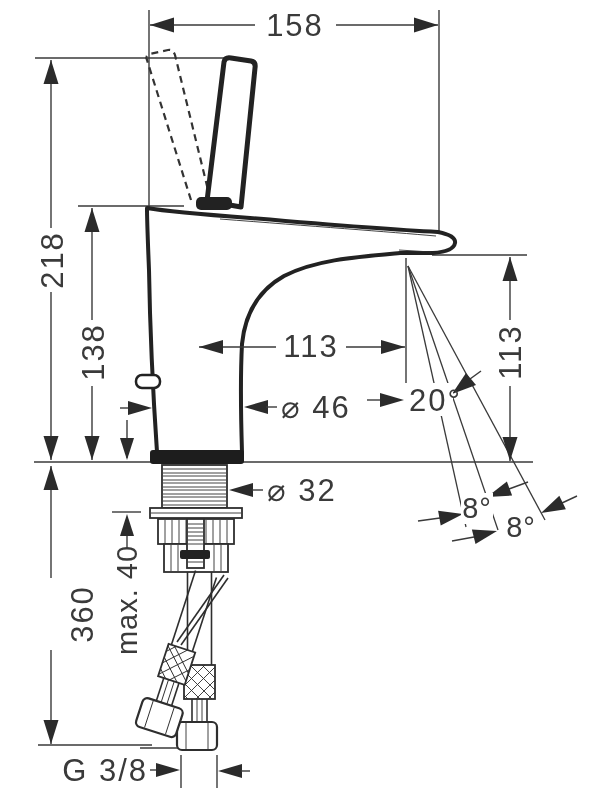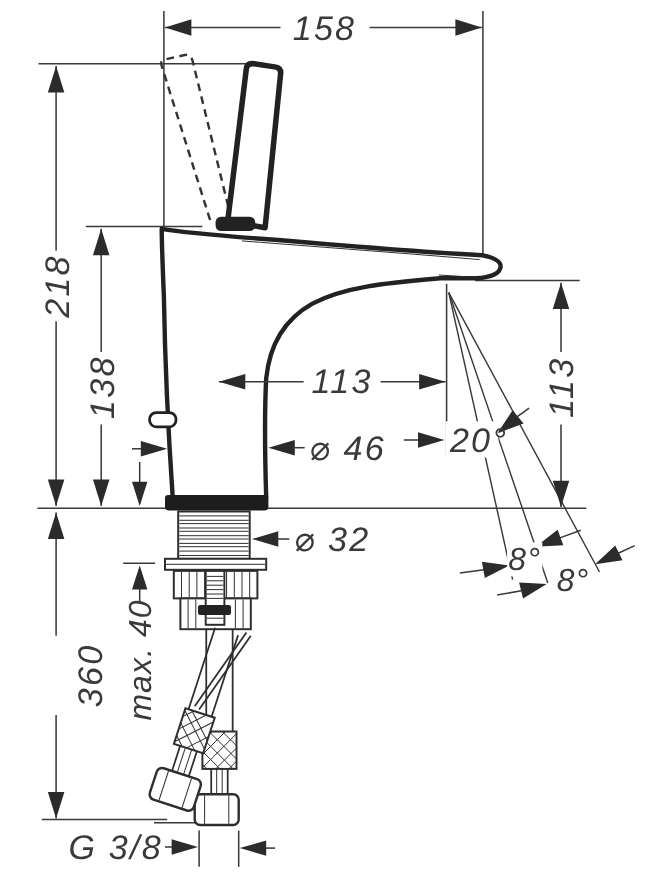--- a/index.html
+++ b/index.html
@@ -1,16 +1,16 @@
 <!DOCTYPE html>
 <html><head>
 <meta charset="utf-8">
 <style>
   html,body{margin:0;padding:0;background:#ffffff;}
-  .stage{width:603px;height:800px;position:relative;background:#f0abfc;overflow:hidden;font-style:italic;}
+  .stage{width:603px;height:800px;position:relative;background:#f0abfc;overflow:hidden;}
   svg{display:block;}
   text{font-family:"Liberation Sans","DejaVu Sans",sans-serif;fill:#3a3a3a;}
   .dim{font-size:31px;letter-spacing:2px;}
   .dim-s{font-size:29px;letter-spacing:1px;}
   .thin{stroke:#3a3a3a;stroke-width:1.4;fill:none;}
   .fan{stroke:#3a3a3a;stroke-width:1.3;fill:none;}
   .arr{fill:#2b2b2b;stroke:none;}
   .body-line{stroke:#222;stroke-width:4;fill:#fff;stroke-linejoin:round;stroke-linecap:round;}
   .det{stroke:#2e2e2e;stroke-width:1.8;fill:#fff;}
   .det-thin{stroke:#2e2e2e;stroke-width:0.9;fill:none;}

